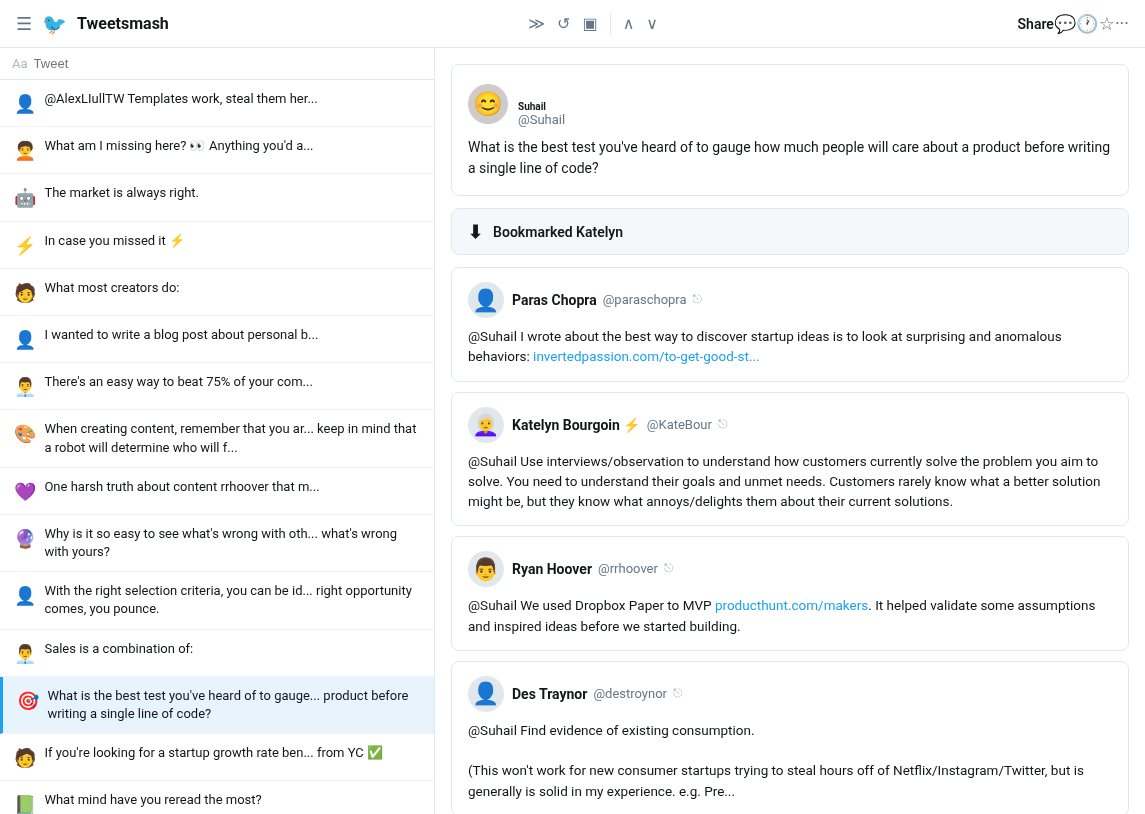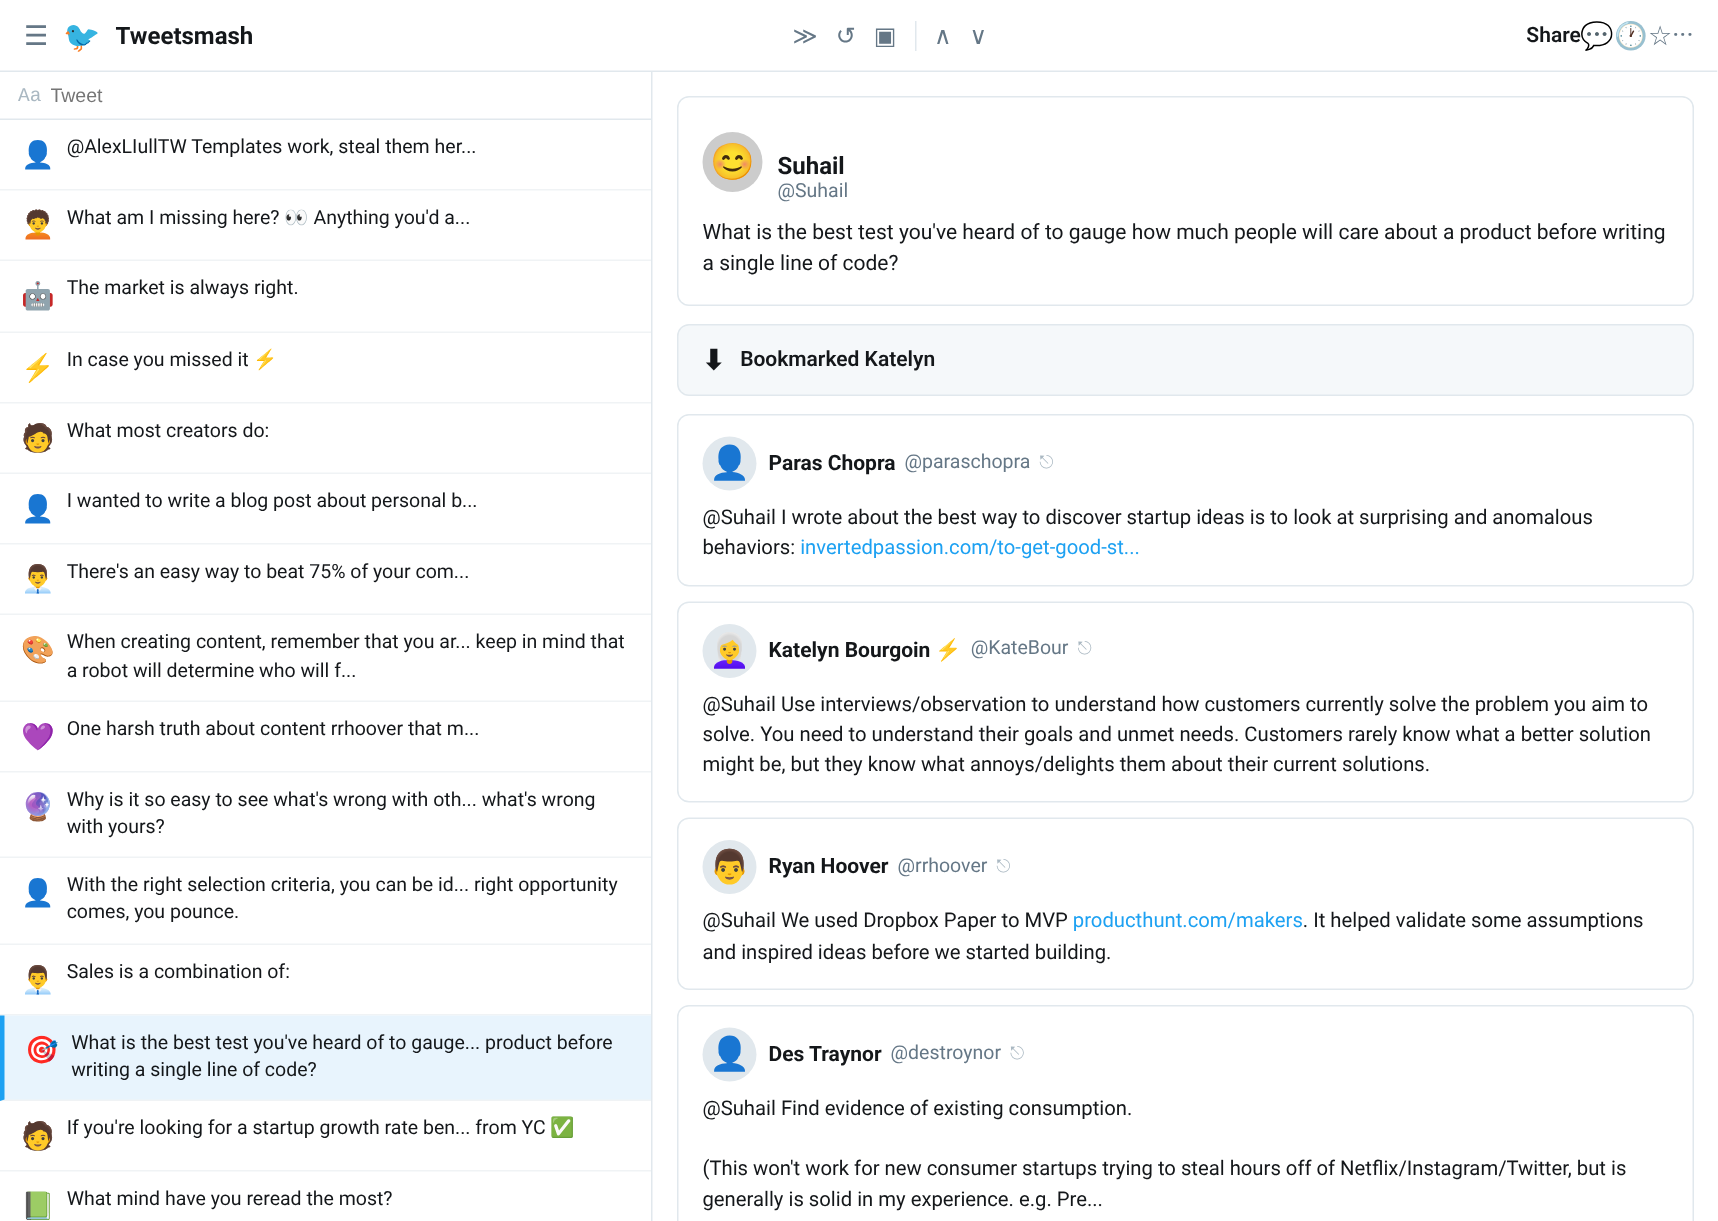--- a/index.html
+++ b/index.html
@@ -22,21 +22,21 @@
 
     
     .sidebar {
       width: 435px; flex-shrink: 0; border-right: 1px solid #e1e8ed;
       overflow-y: auto; padding-bottom: 16px;
     }
     .sidebar-search {
       padding: 8px 12px; border-bottom: 1px solid #e1e8ed;
       display: flex; align-items: center; gap: 6px; position: sticky; top: 0; background: #fff; z-index: 1;
     }
-    .sidebar-search-label { font-size: 13px; color: #aab8c2; font-family: Liberation Mono, monospace; }
+    .sidebar-search-label { font-size: 13px; color: #aab8c2; }
     .sidebar-search-input { font-size: 13px; border: none; outline: none; color: #14171a; flex: 1; }
 
     .tweet-item {
       padding: 10px 14px; border-bottom: 1px solid #f0f3f5; cursor: pointer;
       display: flex; align-items: flex-start; gap: 8px; font-size: 13px; color: #14171a;
       line-height: 1.4;
     }
     .tweet-item.active { background: #e8f4fd; border-left: 3px solid #1da1f2; }
     .tweet-avatar { font-size: 18px; flex-shrink: 0; margin-top: 1px; }
     .tweet-text { overflow: hidden; display: -webkit-box; -webkit-line-clamp: 2; -webkit-box-orient: vertical; }
@@ -45,21 +45,21 @@
     .right-panel {
       flex: 1; overflow-y: auto; padding: 16px;
     }
 
     
     .main-tweet-card {
       border: 1px solid #e1e8ed; border-radius: 8px; padding: 16px; margin-bottom: 12px;
     }
     .tweet-header { display: flex; align-items: center; gap: 10px; margin-bottom: 10px; }
     .tweet-user-avatar { width: 40px; height: 40px; border-radius: 50%; overflow: hidden; font-size: 24px; display: flex; align-items: center; justify-content: center; background: #ccc; }
-    .tweet-user-info .name { font-weight: 700; font-size: 16px; color: #14171a; margin-top: 20px; }
+    .tweet-user-info .name { font-weight: 700; font-size: 10px; color: #14171a; margin-top: 20px; }
     .tweet-user-info .handle { font-size: 13px; color: #657786; }
     .tweet-body { font-size: 14px; color: #14171a; line-height: 1.5; }
 
     
     .bookmarked-header {
       background: #f5f8fa; border: 1px solid #e1e8ed; border-radius: 8px;
       padding: 12px 16px; margin-bottom: 12px;
       display: flex; align-items: center; gap: 10px; font-size: 14px; font-weight: 600; color: #14171a;
     }
     .bookmarked-icon { font-size: 18px; }

